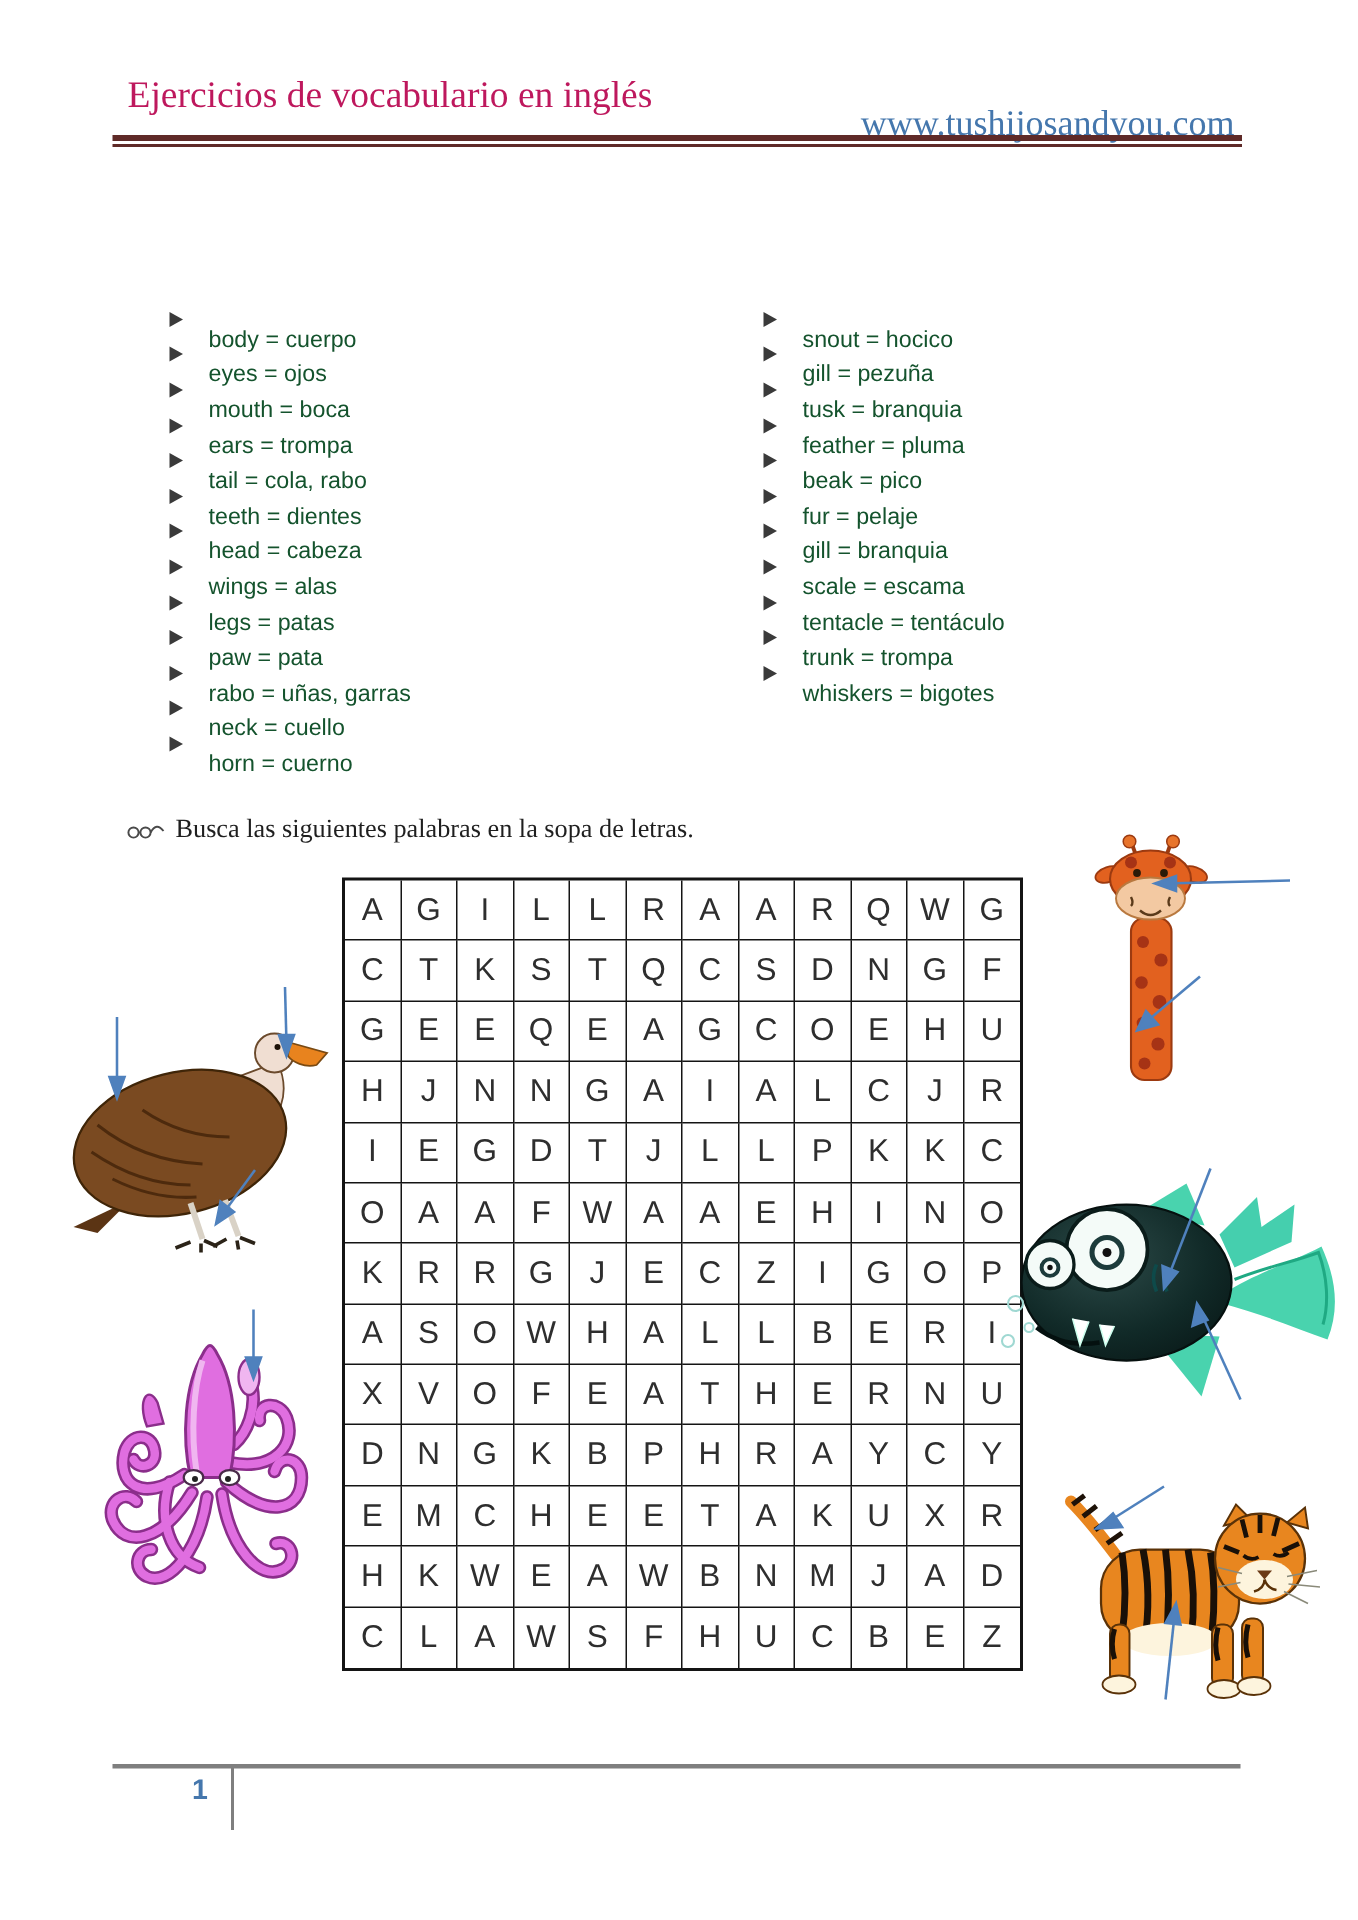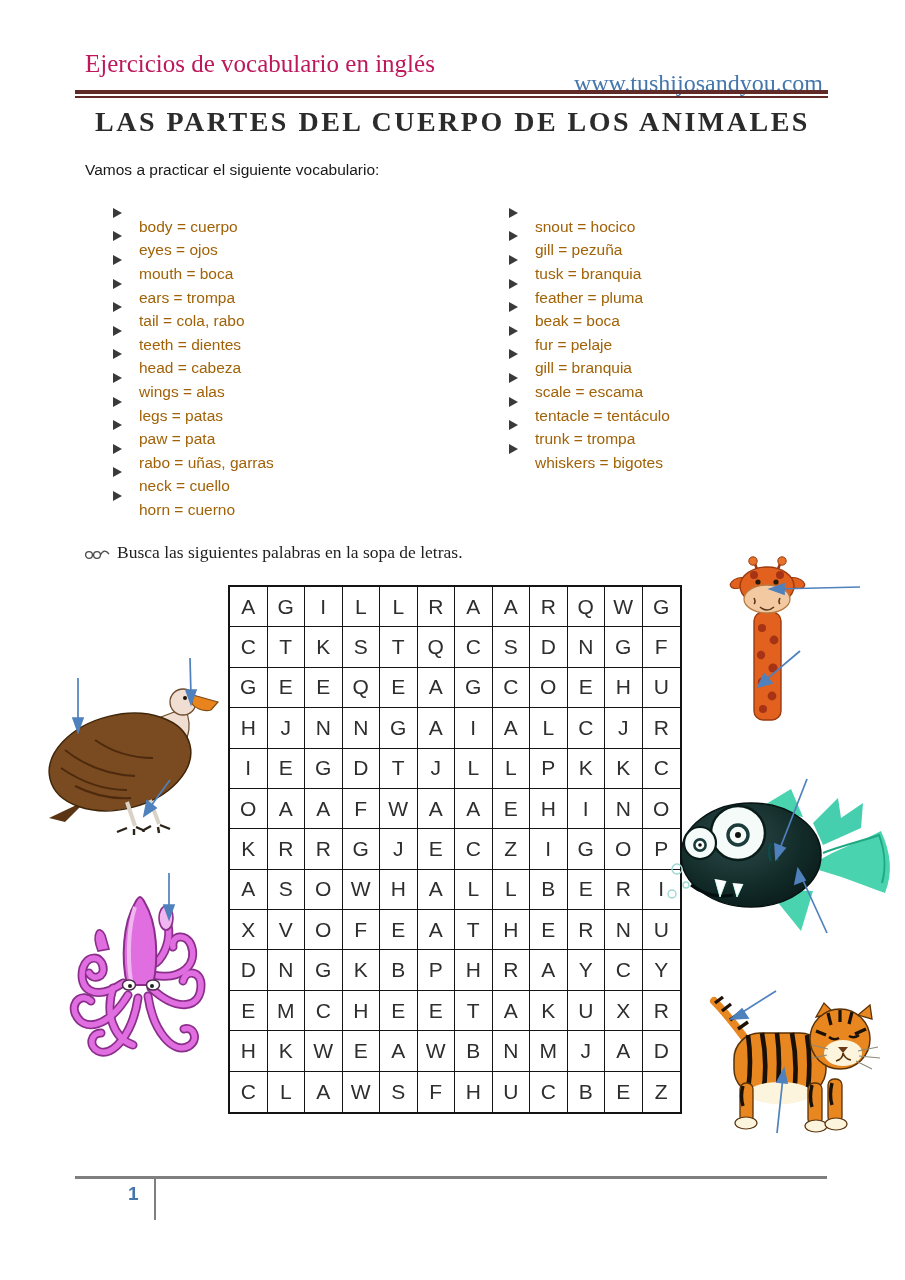--- a/index.html
+++ b/index.html
@@ -22,21 +22,21 @@
 
   .intro{position:absolute;left:85px;top:161px;font-size:15.5px;color:#191919;}
 
   
   .vocab-col{position:absolute;top:201px;display:flex;flex-direction:column;}
   .vocab-left{left:113px;}
   .vocab-right{left:509px;}
   .vocab-item{display:flex;align-items:center;height:23.6px;}
   .bullet{width:0;height:0;border-left:9px solid #3a3a3a;border-top:5.5px solid transparent;
           border-bottom:5.5px solid transparent;margin-right:17px;flex:none;}
-  .vtext{font-size:15.5px;color:#a16207;margin-top:28px;}
+  .vtext{font-size:15.5px;color:#14532d;margin-top:28px;}
 
   .instruction{position:absolute;left:84px;top:542px;font-family:"Liberation Serif",serif;
                font-size:17.5px;color:#1f1f1f;display:flex;align-items:center;gap:7px;}
 
   
   .ws{position:absolute;left:228px;top:585px;width:450px;height:525px;
       display:grid;grid-template-columns:repeat(12,1fr);grid-template-rows:repeat(13,1fr);
       border:2px solid #141414;background:#fff;}
   .ws-cell{border-right:1.8px solid #141414;border-bottom:1.8px solid #141414;
            display:flex;align-items:center;justify-content:center;
@@ -58,23 +58,21 @@
 
   <div class="hdr-left">Ejercicios de vocabulario en inglés</div>
   <div class="hdr-right">www.tushijosandyou.com</div>
 
   <div class="rule">
     <div class="thick"></div>
       <div class="gap"></div>
       <div class="thin"></div>
   </div>
 
-  <div class="doc-title">LAS PARTES DEL CUERPO DE LOS ANIMALES</div>
-
-  <div class="intro">Vamos a practicar el siguiente vocabulario:</div>
+
 
   <div class="vocab-col vocab-left" id="vocab-left">
       <div class="vocab-item">
         <span class="bullet"></span>
         <span class="vtext">body = cuerpo</span>
       </div>
       <div class="vocab-item">
         <span class="bullet"></span>
         <span class="vtext">eyes = ojos</span>
       </div>
@@ -135,21 +133,21 @@
       <div class="vocab-item">
         <span class="bullet"></span>
         <span class="vtext">tusk = branquia</span>
       </div>
       <div class="vocab-item">
         <span class="bullet"></span>
         <span class="vtext">feather = pluma</span>
       </div>
       <div class="vocab-item">
         <span class="bullet"></span>
-        <span class="vtext">beak = boca</span>
+        <span class="vtext">beak = pico</span>
       </div>
       <div class="vocab-item">
         <span class="bullet"></span>
         <span class="vtext">fur = pelaje</span>
       </div>
       <div class="vocab-item">
         <span class="bullet"></span>
         <span class="vtext">gill = branquia</span>
       </div>
       <div class="vocab-item">

